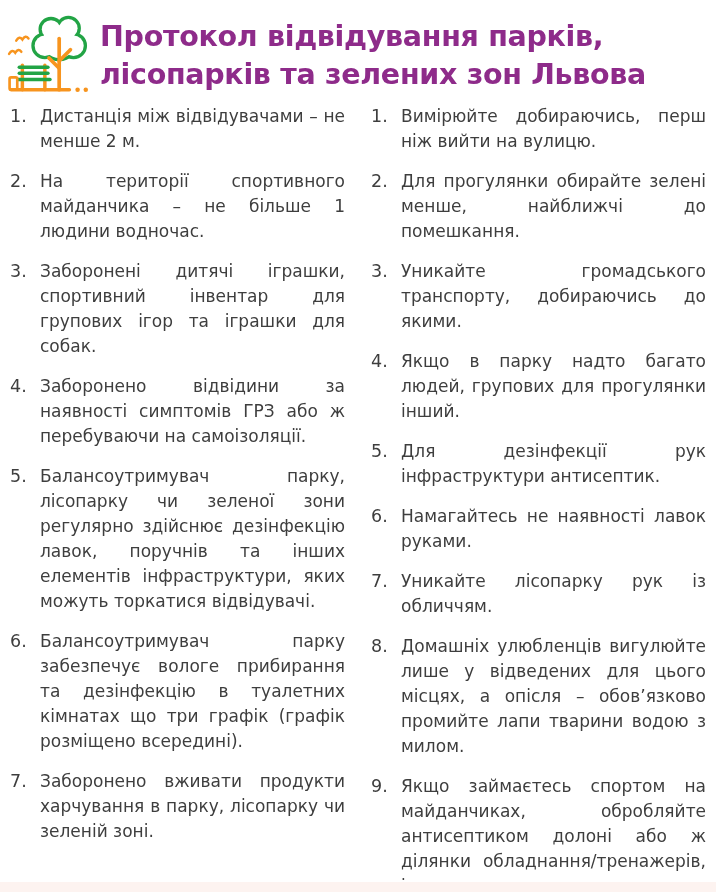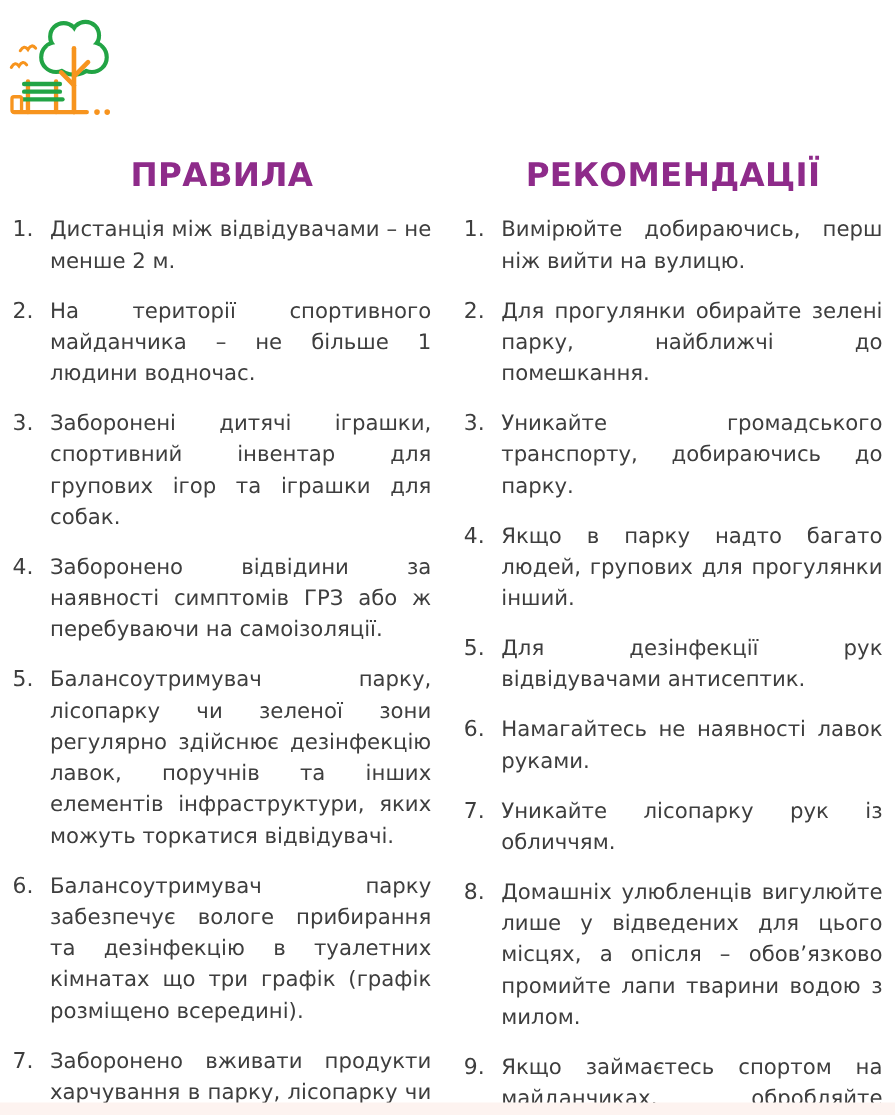--- a/index.html
+++ b/index.html
@@ -118,26 +118,29 @@
           <path d="M3 39 q3 -5 6 -1 q3 -5 6 -1"></path>
         </g>
 
         <g stroke="#f7941e" stroke-width="3.4" stroke-linecap="round">
           <path d="M5 74 L62 74"></path>
         </g>
         <circle cx="70" cy="74" r="2.2" fill="#f7941e"></circle>
         <circle cx="78" cy="74" r="2.2" fill="#f7941e"></circle>
       </svg>
     </div>
+    <div class="title">
+      <div>Протокол відвідування парків,</div>
+      <div>лісопарків та зелених зон Львова</div>
+    </div>
   </div>
 
   <div class="cols">
 
     <div class="col">
-      <div class="col-heading">ПРАВИЛА</div>
 
       <div class="item">
         <span class="num">1.</span>
         <span class="txt">Дистанція між відвідувачами – не менше 2 м.</span>
       </div>
       <div class="item">
         <span class="num">2.</span>
         <span class="txt">На території спортивного майданчика – не більше 1 людини водночас.</span>
       </div>
       <div class="item">
@@ -156,41 +159,40 @@
         <span class="num">6.</span>
         <span class="txt">Балансоутримувач парку забезпечує вологе прибирання та дезінфекцію в туалетних кімнатах що три графік (графік розміщено всередині).</span>
       </div>
       <div class="item">
         <span class="num">7.</span>
         <span class="txt">Заборонено вживати продукти харчування в парку, лісопарку чи зеленій зоні.</span>
       </div>
     </div>
 
     <div class="col">
-      <div class="col-heading">РЕКОМЕНДАЦІЇ</div>
 
       <div class="item">
         <span class="num">1.</span>
         <span class="txt">Вимірюйте добираючись, перш ніж вийти на вулицю.</span>
       </div>
       <div class="item">
         <span class="num">2.</span>
-        <span class="txt">Для прогулянки обирайте зелені парку, найближчі до помешкання.</span>
+        <span class="txt">Для прогулянки обирайте зелені менше, найближчі до помешкання.</span>
       </div>
       <div class="item">
         <span class="num">3.</span>
-        <span class="txt">Уникайте громадського транспорту, добираючись до парку.</span>
+        <span class="txt">Уникайте громадського транспорту, добираючись до якими.</span>
       </div>
       <div class="item">
         <span class="num">4.</span>
         <span class="txt">Якщо в парку надто багато людей, групових для прогулянки інший.</span>
       </div>
       <div class="item">
         <span class="num">5.</span>
-        <span class="txt">Для дезінфекції рук відвідувачами антисептик.</span>
+        <span class="txt">Для дезінфекції рук інфраструктури антисептик.</span>
       </div>
       <div class="item">
         <span class="num">6.</span>
         <span class="txt">Намагайтесь не наявності лавок руками.</span>
       </div>
       <div class="item">
         <span class="num">7.</span>
         <span class="txt">Уникайте лісопарку рук із обличчям.</span>
       </div>
       <div class="item">

